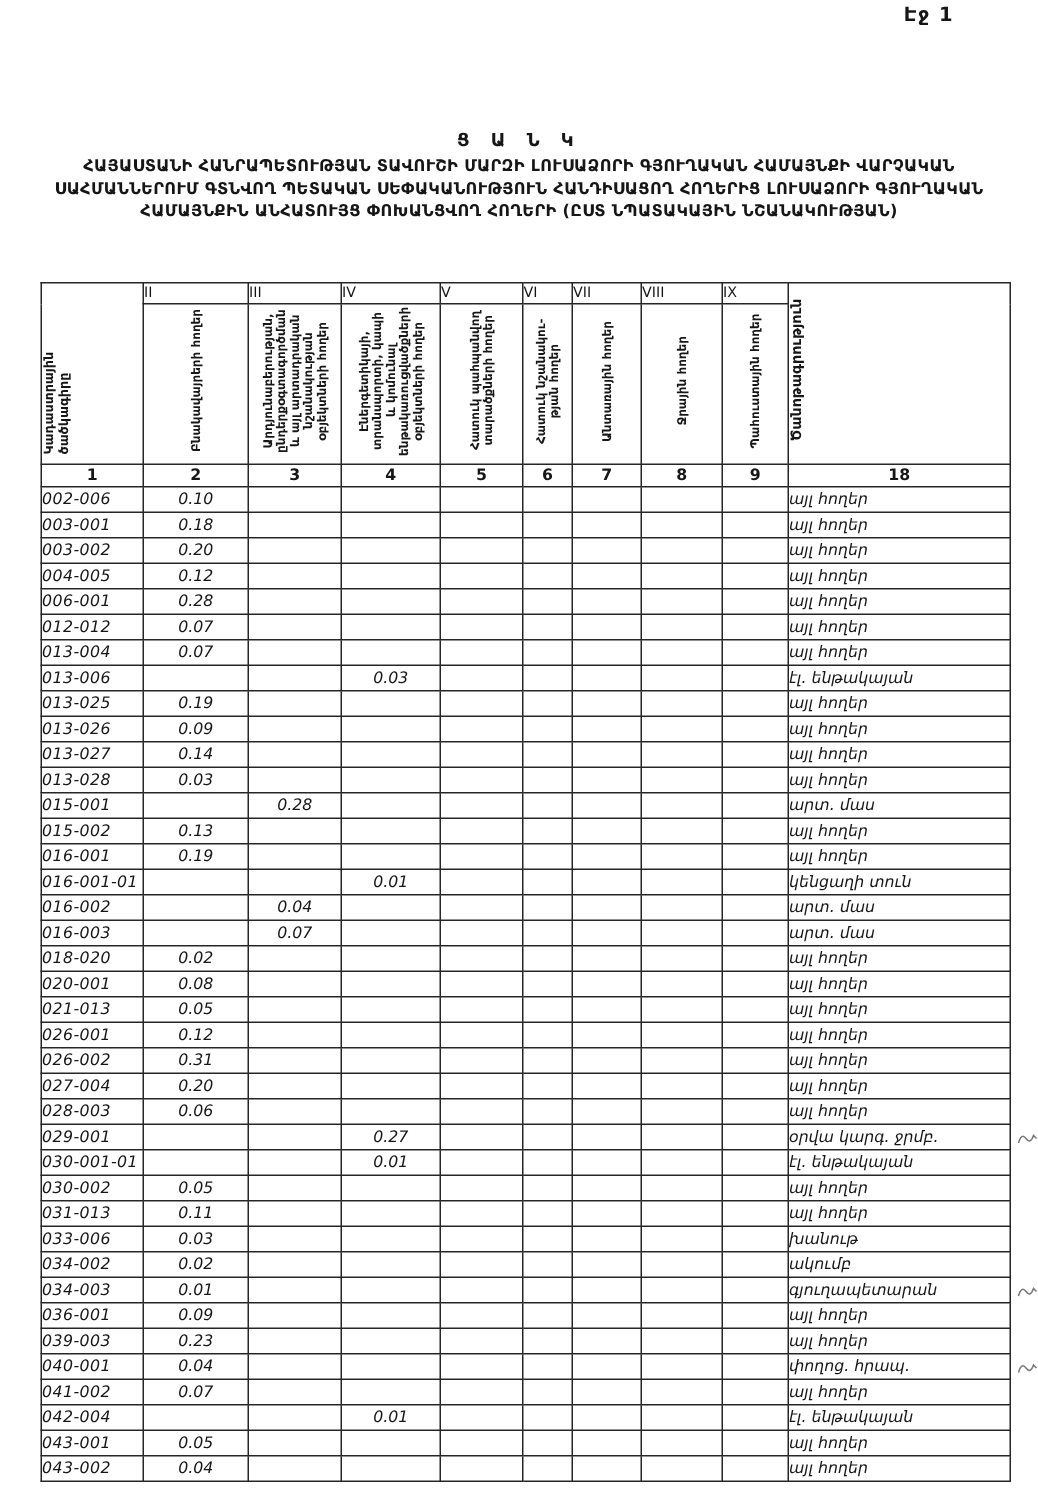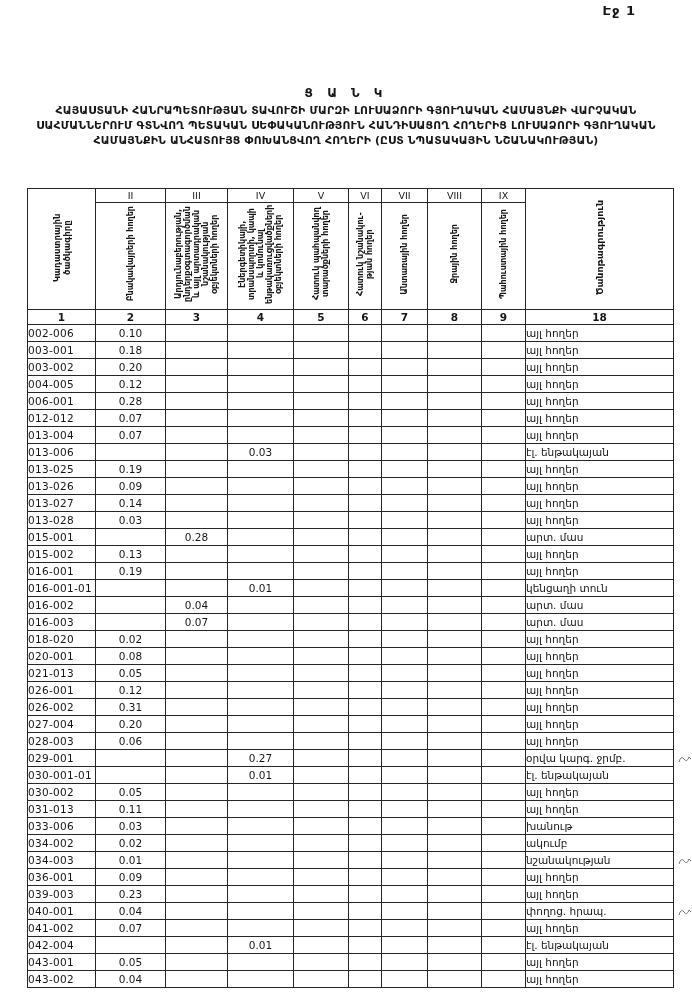--- a/index.html
+++ b/index.html
@@ -15,31 +15,31 @@
   .appendix{position:absolute;top:25px;left:348px;width:292px;text-align:center;
     font-size:11px;font-weight:bold;line-height:15px;}
 
   .title-wrap{position:absolute;top:86px;left:18px;width:656px;text-align:center;}
   .title-heading{font-size:12px;font-weight:bold;letter-spacing:5px;}
   .title-body{margin-top:3px;font-size:10.8px;font-weight:bold;line-height:15px;letter-spacing:.2px;}
 
   table.land{position:absolute;top:188px;left:27px;width:646px;border-collapse:collapse;table-layout:fixed;}
   table.land td{border:1px solid #262626;padding:0;vertical-align:middle;overflow:visible;}
 
-  tr.roman-row td{height:13px;font-size:9.5px;text-align:center;line-height:13px;}
+  tr.roman-row td{height:13px;font-size:9.5px;text-align:left;line-height:13px;}
   tr.header-row td{height:106px;text-align:center;}
   tr.numbers-row td{height:14px;font-size:10.5px;font-weight:bold;text-align:center;line-height:14px;}
 
   .vtext{display:inline-block;writing-mode:vertical-rl;transform:rotate(180deg);
     font-size:8px;line-height:9px;font-weight:bold;max-height:100px;white-space:normal;}
   td.span2{text-align:center;}
   td.span2 .vtext{max-height:112px;font-size:8.5px;line-height:10px;}
   td.span2 .vtext.notes-v{font-size:9.5px;line-height:11px;max-height:118px;}
 
-  tbody.data tr{height:17px;}
+  tbody.data tr{height:17px;font-style:italic;}
   tbody.data td{font-size:10.5px;line-height:16px;}
   td.code{text-align:left;padding-left:4px;letter-spacing:.3px;}
   td.val{text-align:center;}
   td.note{text-align:left;padding-left:4px;position:relative;white-space:nowrap;}
   .mark{position:absolute;right:-20px;top:3px;opacity:.75;}
 </style>
 </head>
 <body>
 
 <div class="page">
@@ -577,21 +577,21 @@
       <td class="code">034-003</td>
       <td class="val">0.01</td>
       <td class="val"></td>
       <td class="val"></td>
       <td class="val"></td>
       <td class="val"></td>
       <td class="val"></td>
       <td class="val"></td>
       <td class="val"></td>
       <td class="note">
-        <span>նշանակության</span>
+        <span>գյուղապետարան</span>
         <svg class="mark" width="16" height="12" viewBox="0 0 16 12">
           <path d="M2 9 Q4 2 7 6 T12 4 L14 6" fill="none" stroke="#4a4a4a" stroke-width="1"></path>
         </svg>
       </td>
     </tr>
         <tr>
       <td class="code">036-001</td>
       <td class="val">0.09</td>
       <td class="val"></td>
       <td class="val"></td>

